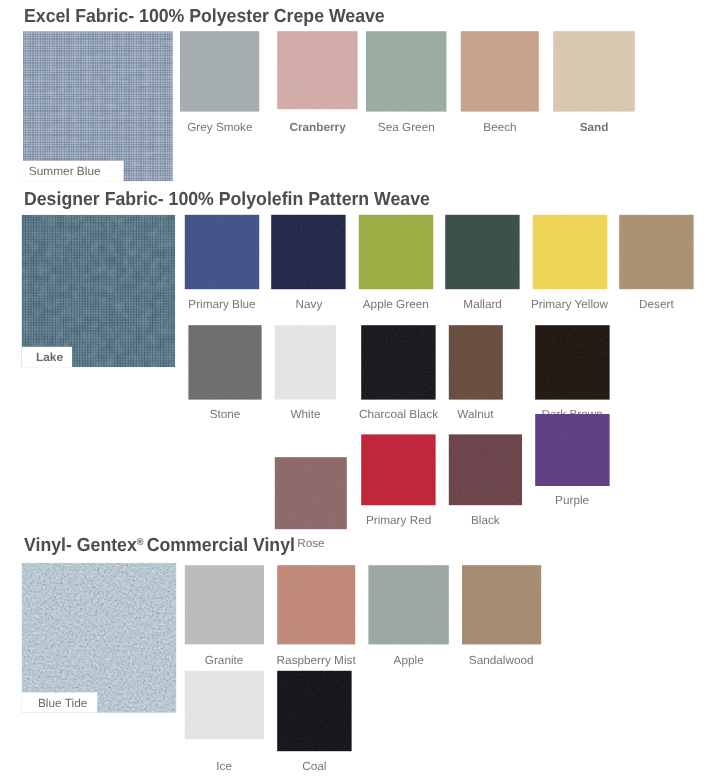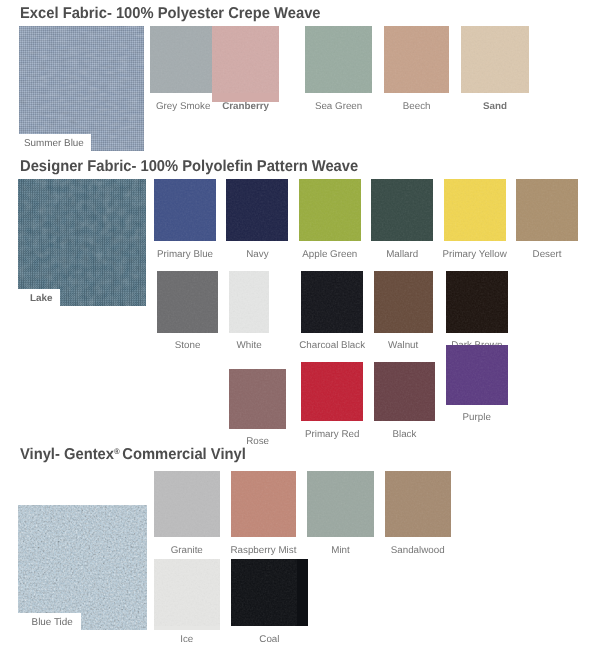--- a/index.html
+++ b/index.html
@@ -44,21 +44,21 @@
     <div class="tex" id="tex-summerblue" style="background: rgb(143, 163, 191);">
       <div class="ovl" style="background-image:repeating-linear-gradient(90deg, rgba(0,0,0,.09) 0 1px, rgba(255,255,255,.09) 1px 2px),repeating-linear-gradient(0deg, rgba(0,0,0,.09) 0 1px, rgba(255,255,255,.09) 1px 2px);"></div>
       <svg class="ovl" width="125" height="125" style="opacity:.30" aria-hidden="true">
         <filter id="fx-summerblue" x="0" y="0" width="100%" height="100%">
           <feTurbulence type="fractalNoise" baseFrequency="0.10 0.35" numOctaves="5" seed="13"></feTurbulence>
           <feColorMatrix type="saturate" values="0"></feColorMatrix>
         </filter>
         <rect width="125" height="125" filter="url(#fx-summerblue)"></rect>
       </svg>
     </div>
-    <div class="cap" style="padding-left:5px;padding-right:7px;">Summer Blue</div>
+    <div class="cap" style="padding-left:5px;padding-right:19px;">Summer Blue</div>
   </div>
 
   <div class="sec-title" style="left:20px;top:159px;">Designer Fabric- 100% Polyolefin Pattern Weave</div>
 
   <div class="big" style="left:18px;top:179px;width:128px;height:127px;">
     <div class="tex" id="tex-lake" style="background: rgb(74, 114, 135);">
       <div class="ovl" style="background-image:repeating-conic-gradient(rgba(0,0,0,.22) 0% 25%, rgba(255,255,255,.14) 0% 50%);background-size:2.25px 2.25px;"></div>
       <svg class="ovl" width="128" height="127" style="opacity:.30" aria-hidden="true">
         <filter id="fx-lake" x="0" y="0" width="100%" height="100%">
           <feTurbulence type="fractalNoise" baseFrequency="0.14" numOctaves="4" seed="9"></feTurbulence>
@@ -67,21 +67,21 @@
         <rect width="128" height="127" filter="url(#fx-lake)"></rect>
       </svg>
     </div>
     <div class="cap" style="padding-left:12px;padding-right:7.8px;font-weight:bold;">Lake</div>
   </div>
 
   <div class="sec-title" style="left:20px;top:447px;">
     <span>Vinyl- Gentex</span><span class="reg">®</span><span>Commercial Vinyl</span>
   </div>
 
-  <div class="big" style="left:18px;top:469px;width:129px;height:125px;margin-top:36px;">
+  <div class="big" style="left:18px;top:469px;width:129px;height:125px;">
     <div class="tex" id="tex-bluetide" style="background: rgb(183, 206, 221);">
       <svg class="ovl" width="129" height="125" style="opacity:.70" aria-hidden="true">
         <filter id="fx-bluetide" x="0" y="0" width="100%" height="100%">
           <feTurbulence type="fractalNoise" baseFrequency="0.55" numOctaves="5" seed="21"></feTurbulence>
           <feColorMatrix type="saturate" values="0"></feColorMatrix>
           <feComponentTransfer>
             <feFuncR type="linear" slope="1.5" intercept="-0.25"></feFuncR>
             <feFuncG type="linear" slope="1.5" intercept="-0.25"></feFuncG>
             <feFuncB type="linear" slope="1.5" intercept="-0.25"></feFuncB>
           </feComponentTransfer>
@@ -93,21 +93,21 @@
   </div>
 
 <div class="sw" style="left: 150.2px; top: 25.9px; width: 66px; height: 66.8px;">
       <div class="chip" style="background: rgb(164, 172, 175);">
         <svg class="grain" width="66" height="66.8">
           <rect width="66" height="66.8" filter="url(#fx-grain)"></rect>
         </svg>
       </div>
       <div class="lbl" style="top: 76.3px;">Grey Smoke</div>
     </div>
-    <div class="sw" style="left: 212px; top: 25.9px; width: 67.3px; height: 76px; font-weight: bold;">
+    <div class="sw" style="left: 231px; top: 25.9px; width: 67.3px; height: 65px; font-weight: bold;">
       <div class="chip" style="background: rgb(210, 171, 168);">
         <svg class="grain" width="67.3" height="66.8">
           <rect width="67.3" height="66.8" filter="url(#fx-grain)"></rect>
         </svg>
       </div>
       <div class="lbl" style="top: 76.3px;">Cranberry</div>
     </div>
     <div class="sw" style="left: 304.7px; top: 25.9px; width: 67.8px; height: 66.8px;">
       <div class="chip" style="background: rgb(153, 172, 161);">
         <svg class="grain" width="67.8" height="66.8">
@@ -181,53 +181,53 @@
       <div class="lbl" style="top: 70.9px;">Desert</div>
     </div>
     <div class="sw" style="left: 156.8px; top: 270.8px; width: 61.5px; height: 62.4px;">
       <div class="chip" style="background: rgb(107, 107, 109);">
         <svg class="grain" width="61.5" height="62.4">
           <rect width="61.5" height="62.4" filter="url(#fx-grain)"></rect>
         </svg>
       </div>
       <div class="lbl" style="top: 70px;">Stone</div>
     </div>
-    <div class="sw" style="left: 229.1px; top: 270.8px; width: 40px; height: 62.4px;">
+    <div class="sw" style="left: 229.1px; top: 270.8px; width: 51px; height: 62.4px;">
       <div class="chip" style="background: rgb(229, 230, 229);">
         <svg class="grain" width="61.5" height="62.4">
           <rect width="61.5" height="62.4" filter="url(#fx-grain)"></rect>
         </svg>
       </div>
       <div class="lbl" style="top: 70px;">White</div>
     </div>
     <div class="sw" style="left: 301.4px; top: 270.8px; width: 61.5px; height: 62.4px;">
       <div class="chip" style="background: rgb(19, 20, 26);">
         <svg class="grain" width="61.5" height="62.4">
           <rect width="61.5" height="62.4" filter="url(#fx-grain)"></rect>
         </svg>
       </div>
       <div class="lbl" style="top: 70px;">Charcoal Black</div>
     </div>
-    <div class="sw" style="left: 373.7px; top: 270.8px; width: 59px; height: 62.4px;">
+    <div class="sw" style="left: 373.7px; top: 270.8px; width: 45px; height: 62.4px;">
       <div class="chip" style="background: rgb(102, 74, 58);">
         <svg class="grain" width="61.5" height="62.4">
           <rect width="61.5" height="62.4" filter="url(#fx-grain)"></rect>
         </svg>
       </div>
       <div class="lbl" style="top: 70px;">Walnut</div>
     </div>
     <div class="sw" style="left: 446px; top: 270.8px; width: 61.5px; height: 62.4px;">
       <div class="chip" style="background: rgb(28, 18, 13);">
         <svg class="grain" width="61.5" height="62.4">
           <rect width="61.5" height="62.4" filter="url(#fx-grain)"></rect>
         </svg>
       </div>
       <div class="lbl" style="top: 70px;">Dark Brown</div>
     </div>
-    <div class="sw" style="left: 229.1px; top: 369px; width: 57px; height: 59.8px;">
+    <div class="sw" style="left: 229.1px; top: 381px; width: 44px; height: 59.8px; padding-left: 16px;">
       <div class="chip" style="background: rgb(139, 103, 103);">
         <svg class="grain" width="61.5" height="59.8">
           <rect width="61.5" height="59.8" filter="url(#fx-grain)"></rect>
         </svg>
       </div>
       <div class="lbl" style="top: 68.4px;">Rose</div>
     </div>
     <div class="sw" style="left: 301.4px; top: 361.7px; width: 61.5px; height: 59.8px;">
       <div class="chip" style="background: rgb(193, 31, 52);">
         <svg class="grain" width="61.5" height="59.8">
@@ -267,39 +267,39 @@
         </svg>
       </div>
       <div class="lbl" style="top: 75.9px;">Raspberry Mist</div>
     </div>
     <div class="sw" style="left: 307.4px; top: 470.6px; width: 66.3px; height: 66.3px;">
       <div class="chip" style="background: rgb(155, 168, 161);">
         <svg class="grain" width="66.3" height="66.3">
           <rect width="66.3" height="66.3" filter="url(#fx-grain)"></rect>
         </svg>
       </div>
-      <div class="lbl" style="top: 75.9px;">Mint</div>
+      <div class="lbl" style="top: 75.9px;">Apple</div>
     </div>
     <div class="sw" style="left: 384.7px; top: 470.6px; width: 66px; height: 66.3px;">
       <div class="chip" style="background: rgb(165, 138, 112);">
         <svg class="grain" width="66" height="66.3">
           <rect width="66" height="66.3" filter="url(#fx-grain)"></rect>
         </svg>
       </div>
       <div class="lbl" style="top: 75.9px;">Sandalwood</div>
     </div>
-    <div class="sw" style="left: 154px; top: 559.4px; width: 65.5px; height: 71px; border-radius: 32px;">
+    <div class="sw" style="left: 154px; top: 559.4px; width: 65.5px; height: 57px; border-radius: 32px;">
       <div class="chip" style="background: rgb(230, 230, 228);">
         <svg class="grain" width="65.5" height="66.3">
           <rect width="65.5" height="66.3" filter="url(#fx-grain)"></rect>
         </svg>
       </div>
       <div class="lbl" style="top: 76.1px;">Ice</div>
     </div>
-    <div class="sw" style="left: 230.9px; top: 559.4px; width: 77px; height: 66.3px;">
+    <div class="sw" style="left: 230.9px; top: 559.4px; width: 62px; height: 66.3px;">
       <div class="chip" style="background: rgb(14, 16, 20);">
         <svg class="grain" width="65.1" height="66.3">
           <rect width="65.1" height="66.3" filter="url(#fx-grain)"></rect>
         </svg>
       </div>
       <div class="lbl" style="top: 76.1px;">Coal</div>
     </div>
   </div>
 
 </body></html>

